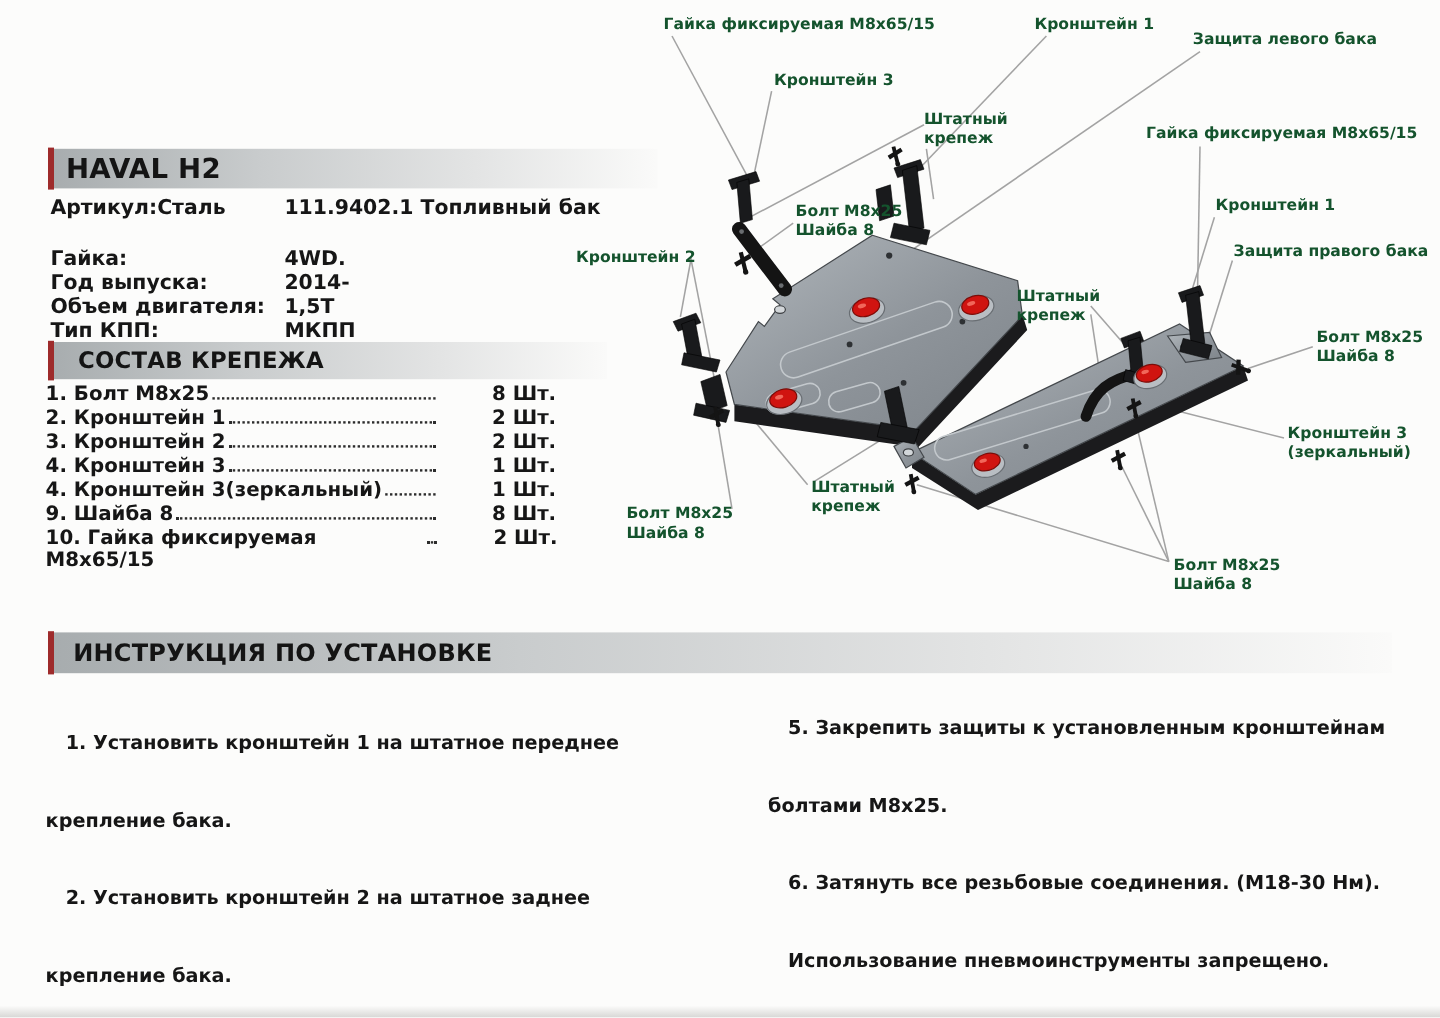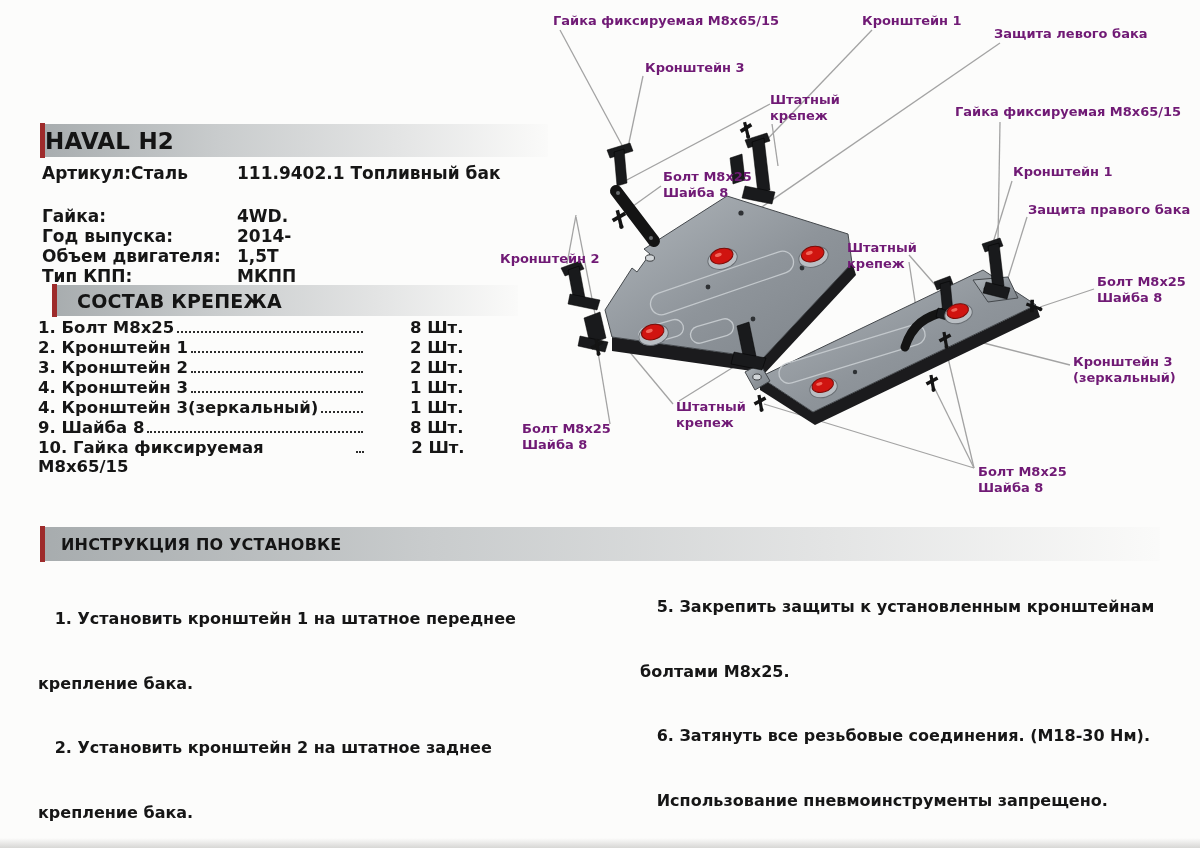--- a/index.html
+++ b/index.html
@@ -9,39 +9,39 @@
   .page-bottom-shade{position:absolute;left:0;right:0;bottom:0;height:10px;
        background:linear-gradient(180deg,rgba(0,0,0,0),rgba(120,118,114,.28));}
   
   .bar{position:absolute;height:32px;
        background:linear-gradient(90deg,#a7acae 0%,#c9cccd 35%,#e3e4e4 70%,rgba(243,243,242,.2) 100%);
        display:flex;align-items:center;}
   .bar .accent{position:absolute;left:0;top:-1px;bottom:-1px;width:5px;background:#9e2b2b;}
   .bar .bar-title{font-weight:bold;color:#141414;letter-spacing:.2px;}
   
   .haval-bar{left:40px;top:124px;width:508px;height:33px;}
-  .haval-bar .bar-title{font-size:23px;padding-left:5px;}
-  .sostav-bar{left:40px;top:285px;width:466px;height:31px;margin-left:12px;}
+  .haval-bar .bar-title{font-size:23px;padding-left:15px;}
+  .sostav-bar{left:40px;top:285px;width:466px;height:31px;}
   .sostav-bar .bar-title{font-size:19px;padding-left:25px;}
   .instr-bar{left:40px;top:527px;width:1120px;height:34px;}
-  .instr-bar .bar-title{font-size:16px;padding-left:21px;text-align:right;}
+  .instr-bar .bar-title{font-size:20px;padding-left:21px;text-align:right;}
   .kv{position:absolute;font-size:17px;font-weight:bold;white-space:pre;}
   
   .parts{position:absolute;left:38px;top:318px;width:428px;}
   .parts-row{display:flex;align-items:baseline;height:20px;font-size:16.5px;font-weight:bold;}
   .parts-row .leader{flex:1;border-bottom:2.4px dotted #2c2c2c;margin:0 3px 3px 3px;min-width:8px;}
   .parts-row .qty{width:56px;text-align:left;margin-left:44px;}
   
   .instr-col{position:absolute;font-size:16px;font-weight:bold;line-height:21.5px;white-space:pre;}
   .instr-left{left:38px;top:565px;}
   .instr-right{left:640px;top:553px;}
   
   .diagram-svg{position:absolute;left:440px;top:0;width:760px;height:520px;}
   .callout-label{position:absolute;font-size:13px;font-weight:bold;line-height:15.5px;
-       color:#701a75;white-space:pre-line;}
+       color:#14532d;white-space:pre-line;}
   .cl{stroke:#a3a3a3;stroke-width:1.3;fill:none;}
   .plate{fill:url(#pg);stroke:#44484c;stroke-width:1;}
   .flange{fill:#1b1b1d;}
   .etch{fill:none;stroke:#c3c8cc;stroke-width:1.3;}
   .holePt{fill:#2e3134;}
   .blk{fill:#191a1c;stroke:#000;stroke-width:.5;}
   .boltln{stroke:#141414;fill:none;}
 </style>
 </head>
 <body>
@@ -304,21 +304,21 @@
 
   <div class="callout-label" style="left:553px;top:13px;">Гайка фиксируемая М8х65/15</div>
   <div class="callout-label" style="left:645px;top:60px;">Кронштейн 3</div>
   <div class="callout-label" style="left:862px;top:13px;">Кронштейн 1</div>
   <div class="callout-label" style="left:994px;top:26px;">Защита левого бака</div>
   <div class="callout-label" style="left:770px;top:92px;">Штатный
 крепеж</div>
   <div class="callout-label" style="left:955px;top:104px;">Гайка фиксируемая М8х65/15</div>
   <div class="callout-label" style="left:663px;top:169px;">Болт М8х25
 Шайба 8</div>
-  <div class="callout-label" style="left:500px;top:207px;margin-top:44px;">Кронштейн 2</div>
+  <div class="callout-label" style="left:480px;top:207px;">Кронштейн 2</div>
   <div class="callout-label" style="left:1013px;top:164px;">Кронштейн 1</div>
   <div class="callout-label" style="left:1028px;top:202px;">Защита правого бака</div>
   <div class="callout-label" style="left:847px;top:240px;">Штатный
 крепеж</div>
   <div class="callout-label" style="left:1097px;top:274px;">Болт М8х25
 Шайба 8</div>
   <div class="callout-label" style="left:1073px;top:354px;">Кронштейн 3
 (зеркальный)</div>
   <div class="callout-label" style="left:522px;top:421px;">Болт М8х25
 Шайба 8</div>

